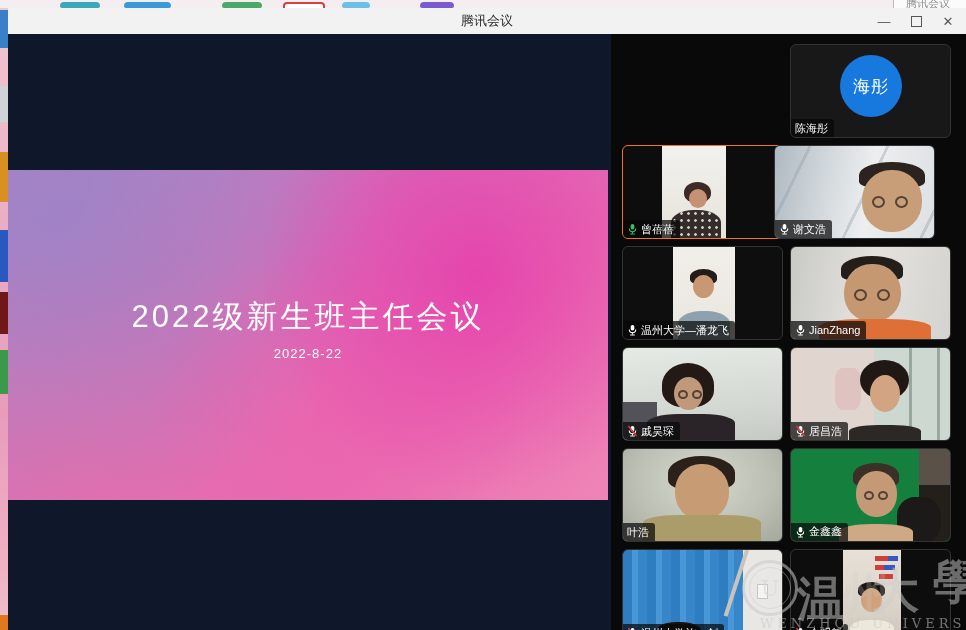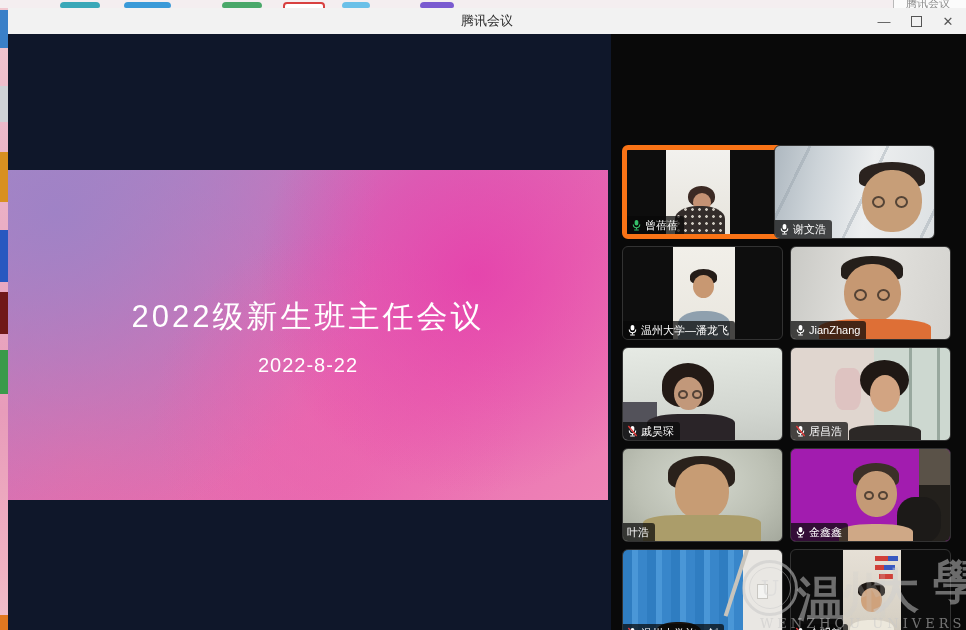--- a/index.html
+++ b/index.html
@@ -43,26 +43,26 @@
   .stage{position:absolute;left:0;top:26px;width:603px;height:596px;background:#0f172a;}
   .slide{position:absolute;left:0;top:136px;width:600px;height:330px;overflow:hidden;
     background:
       radial-gradient(circle at 78% 32%, rgba(230,56,170,.75), rgba(230,56,170,0) 42%),
       radial-gradient(circle at 55% 75%, rgba(238,96,172,.6), rgba(238,96,172,0) 45%),
       radial-gradient(circle at 8% 12%, rgba(158,130,198,.95), rgba(158,130,198,0) 52%),
       radial-gradient(circle at 12% 90%, rgba(235,110,168,.8), rgba(235,110,168,0) 50%),
       linear-gradient(135deg,#ab8cc6 0%,#d86cb8 45%,#e86db2 70%,#ef84b6 100%);
     display:flex;flex-direction:column;align-items:center;}
   .slide-title{margin-top:126px;color:#fff;font-size:31px;letter-spacing:3px;font-weight:400;}
-  .slide-date{margin-top:16px;color:#fff;font-size:20px;letter-spacing:1px;}
+  .slide-date{margin-top:8px;color:#fff;font-size:13px;letter-spacing:1px;}
   
   .panel{position:absolute;left:603px;top:26px;width:355px;height:596px;background:#090909;}
   .tile{position:absolute;width:161px;height:94px;border-radius:6px;border:1px solid #323232;
     overflow:hidden;background:#181818;box-sizing:border-box;}
-  .tile.speaking{border:5px solid #f97316;}
+  .tile.speaking{border:1px solid #f97316;}
   .nlabel{position:absolute;left:0;bottom:0;max-width:100%;background:rgba(8,8,8,.72);
     color:#fff;font-size:11px;line-height:12px;padding:3px 6px 3px 4px;display:flex;align-items:center;
     gap:3px;white-space:nowrap;overflow:hidden;border-radius:0 3px 0 0;z-index:3;}
   .nlabel .nm{overflow:hidden;white-space:nowrap;}
   .badge{width:18px;height:18px;border-radius:3px;display:flex;align-items:center;justify-content:center;flex:none;}
   .badge.host{background:#e8833a;}
   .badge.share{background:#2e2e2e;}
   .mic{flex:none;}
   .mic-on{color:#fff;}
   .mic-green{color:#35c06a;}
@@ -117,21 +117,21 @@
   #tH .curtain{left:44px;top:20px;width:26px;height:42px;background:#ddbcbc;border-radius:30%;opacity:.75;}
   #tH .hair{left:69px;top:12px;width:49px;height:40px;background:#1f1814;border-radius:50%;}
   #tH .face{left:79px;top:27px;width:30px;height:37px;background:#d2a482;border-radius:50%;}
   #tH .torso{left:58px;bottom:0;width:72px;height:15px;background:#2c2826;border-radius:40% 40% 0 0;}
   
   #tI{background:radial-gradient(ellipse at 50% 35%,#d4d8ce 0%,#bcc0b4 60%,#a4a89c 100%);}
   #tI .hair{left:45px;top:7px;width:67px;height:34px;background:#2a211b;border-radius:50% 50% 30% 30%;}
   #tI .face{left:52px;top:15px;width:54px;height:56px;background:#c79c74;border-radius:48%;}
   #tI .torso{left:20px;bottom:0;width:118px;height:26px;background:#ab9d6a;border-radius:30% 30% 0 0;}
   
-  #tJ{background:#a21caf;}
+  #tJ{background:#15803d;font-family:Liberation Mono, monospace;}
   #tJ .rdark{left:128px;top:0;width:33px;height:94px;background:linear-gradient(180deg,#5a5248 0 38%,#23201c 38%);}
   #tJ .chair{left:106px;top:48px;width:44px;height:46px;background:#1c1a18;border-radius:40%;}
   #tJ .hair{left:62px;top:14px;width:46px;height:24px;background:#3b3028;border-radius:50% 50% 25% 25%;}
   #tJ .face{left:65px;top:22px;width:41px;height:46px;background:#c49a76;border-radius:48%;}
   #tJ .gl{left:71px;top:42px;}
   #tJ .torso{left:48px;bottom:0;width:74px;height:17px;background:#cfa886;border-radius:45% 45% 0 0;}
   
   #tK .curtainK{left:0;top:0;width:120px;height:94px;
     background:repeating-linear-gradient(90deg,#2f7dc1 0 9px,#4a97d7 9px 15px,#3886ca 15px 24px);}
   #tK .wallK{left:120px;top:0;width:41px;height:94px;background:#e9e7e3;}
@@ -217,20 +217,26 @@
   <div class="stage">
     <div class="slide">
       <div class="slide-title">2022级新生班主任会议</div>
       <div class="slide-date">2022-8-22</div>
     </div>
 
   </div>
 
   <div class="panel"></div>
 
+  <div class="tile" id="tB">
+    <div class="avatarB">海彤</div>
+    <div class="nlabel">
+      <span class="nm">陈海彤</span>
+    </div>
+  </div>
 
   <div class="tile speaking" id="tC">
     <div class="vstrip"></div>
     <div class="px hair"></div>
     <div class="px face"></div>
     <div class="px torso"></div>
     <div class="nlabel">
       <svg width="11" height="12" viewBox="0 0 24 26" class="mic mic-green">
           <rect x="8" y="2" width="8" height="12" rx="4" fill="currentColor"></rect>
           <path d="M5 12a7 7 0 0 0 14 0" fill="none" stroke="currentColor" stroke-width="2.4"></path>

